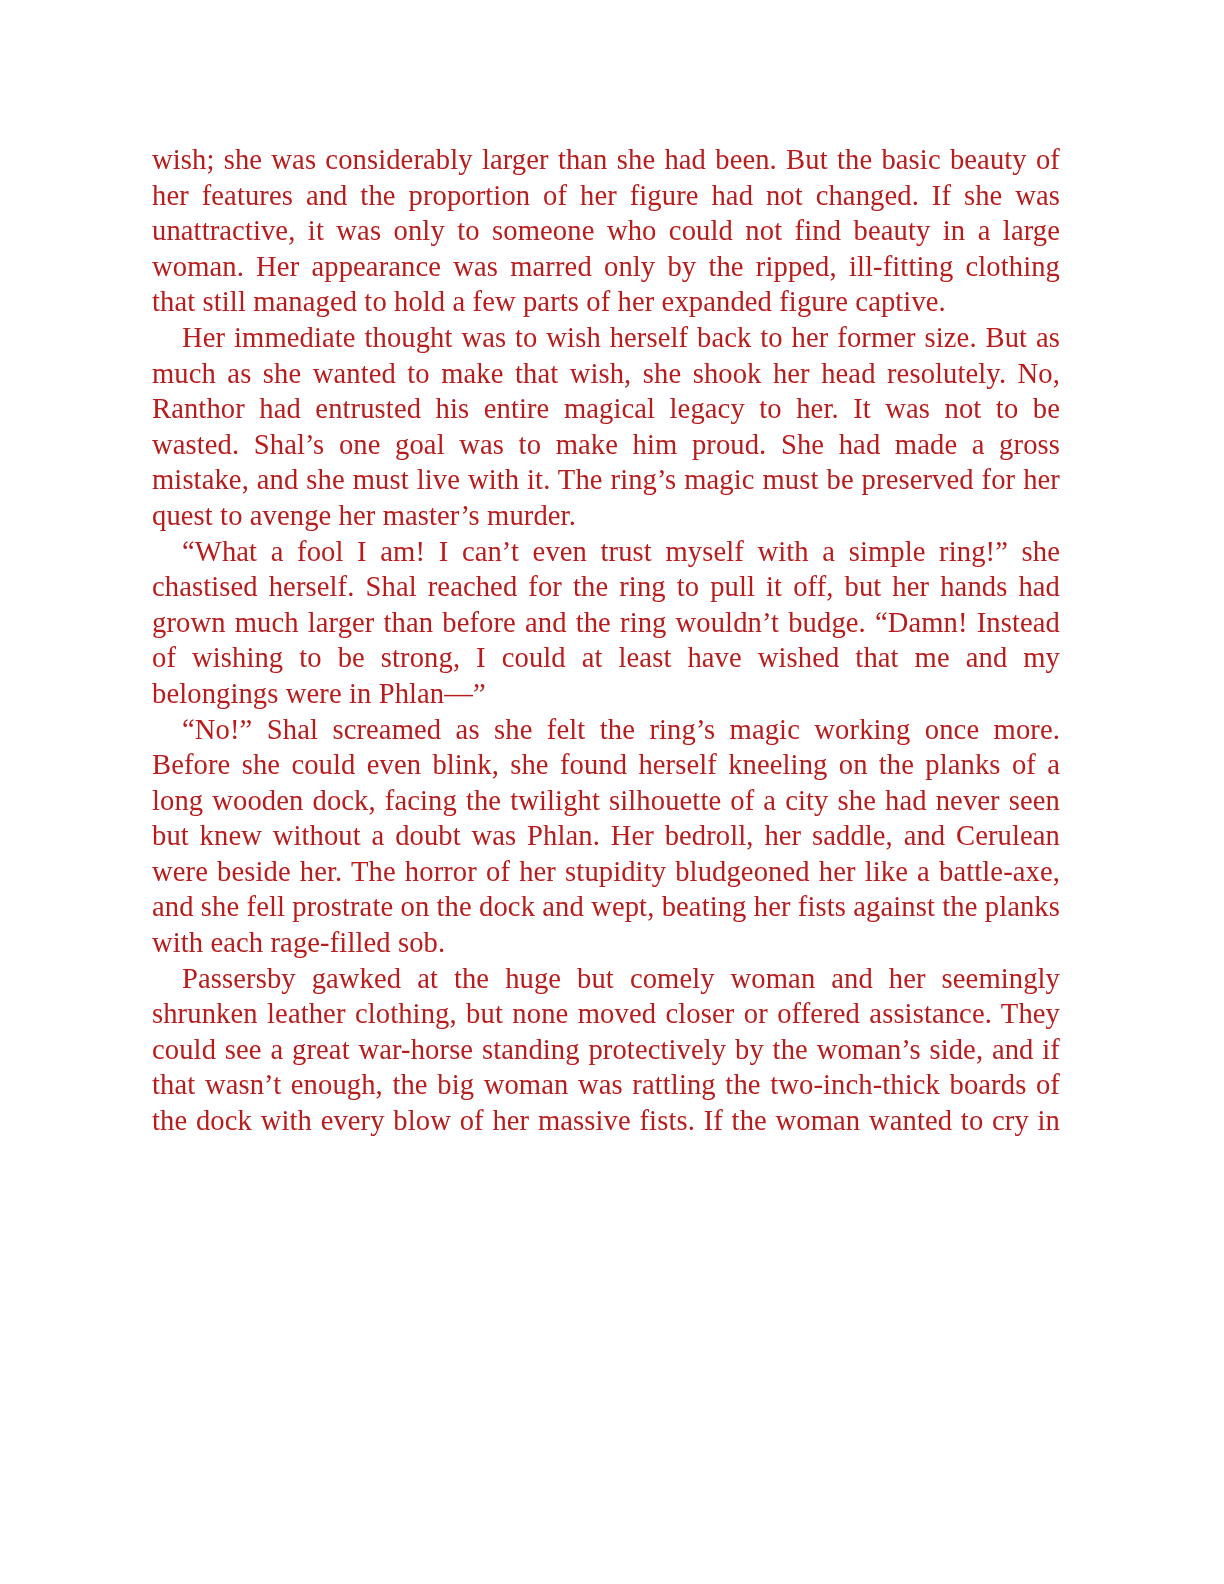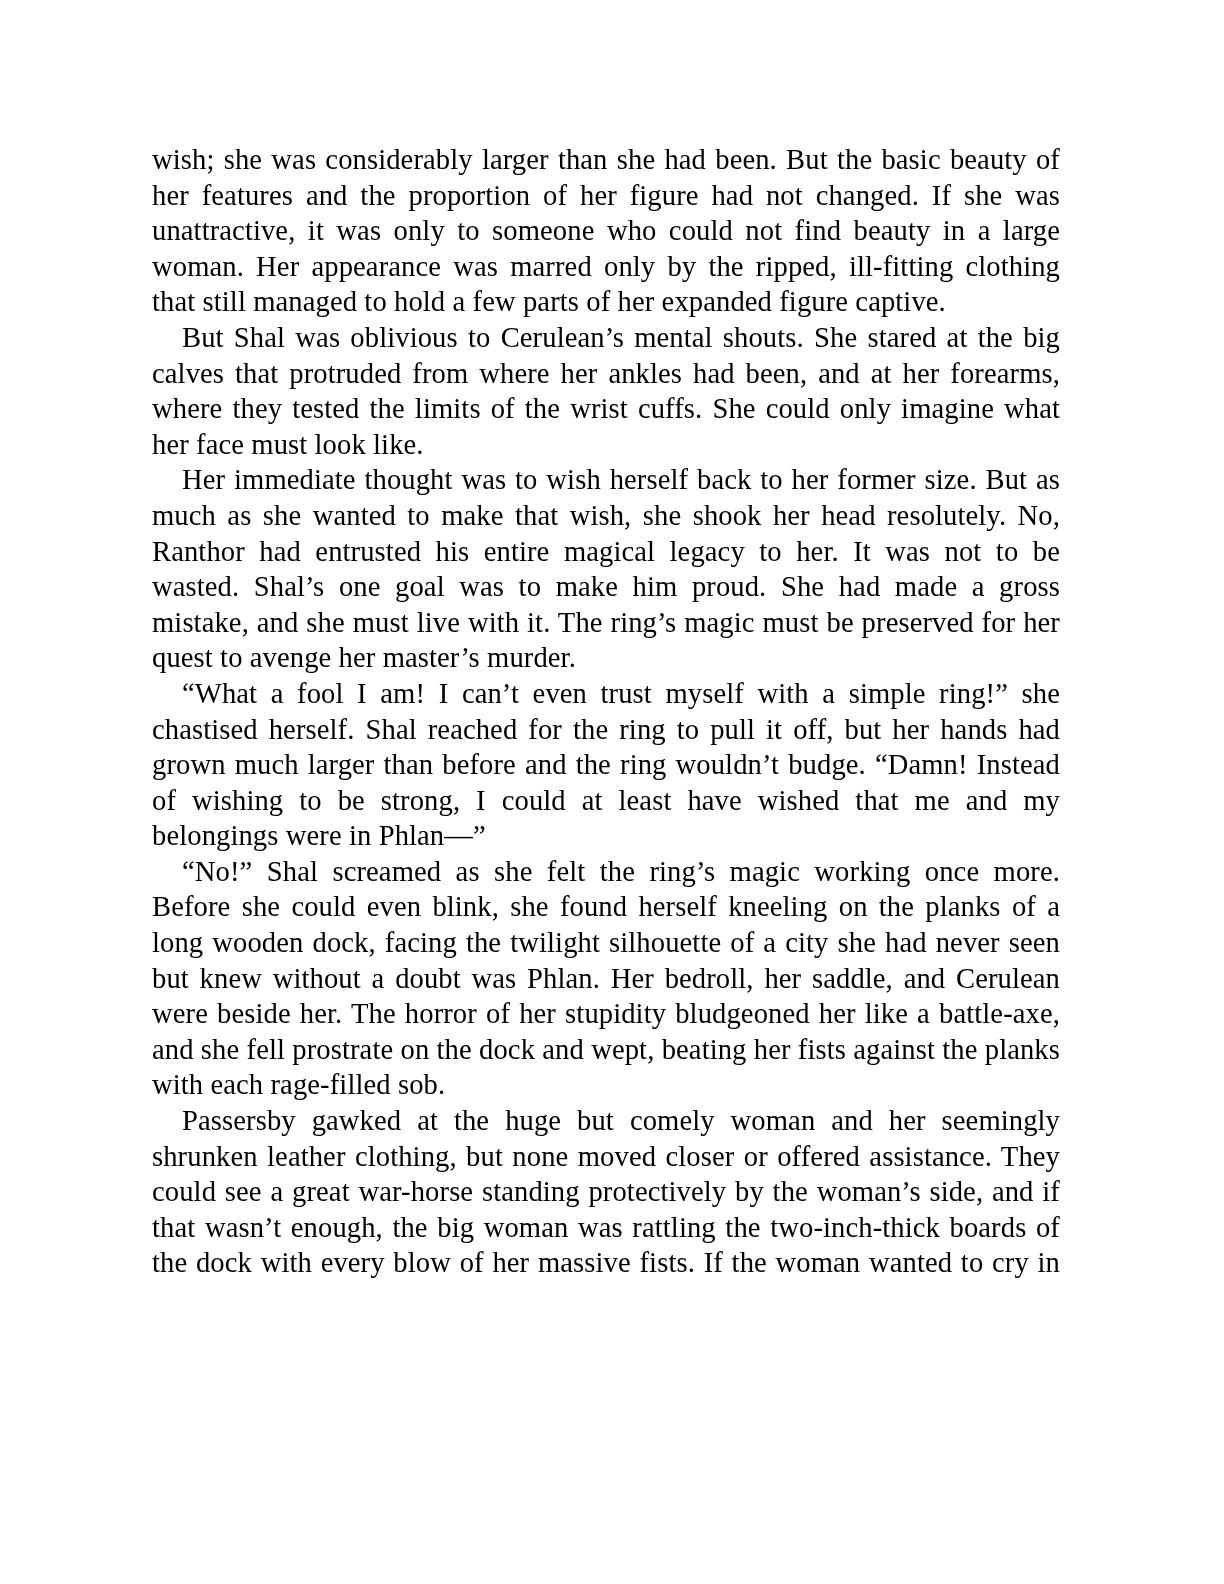--- a/index.html
+++ b/index.html
@@ -14,38 +14,37 @@
       overflow: hidden;
     }
     .page {
       position: absolute;
       left: 152px;
       top: 142px;
       width: 908px;
       font-family: "Liberation Serif", "DejaVu Serif", serif;
       font-size: 28.6px;
       line-height: 35.6px;
-      color: #000000;
+      color: #b91c1c;
       text-align: justify;
       letter-spacing: 0.1px;
     }
     .page p {
       margin: 0;
       padding: 0;
     }
     .page p.indent {
       text-indent: 30px;
     }
     .page p.last-open {
       text-align-last: justify;
     }
   </style>
 </head>
 <body>
 
 <div class="page">
   <p>wish; she was considerably larger than she had been. But the basic beauty of her features and the proportion of her figure had not changed. If she was unattractive, it was only to someone who could not find beauty in a large woman. Her appearance was marred only by the ripped, ill-fitting clothing that still managed to hold a few parts of her expanded figure captive.</p>
-  <p class="indent">But Shal was oblivious to Cerulean’s mental shouts. She stared at the big calves that protruded from where her ankles had been, and at her forearms, where they tested the limits of the wrist cuffs. She could only imagine what her face must look like.</p>
   <p class="indent">Her immediate thought was to wish herself back to her former size. But as much as she wanted to make that wish, she shook her head resolutely. No, Ranthor had entrusted his entire magical legacy to her. It was not to be wasted. Shal’s one goal was to make him proud. She had made a gross mistake, and she must live with it. The ring’s magic must be preserved for her quest to avenge her master’s murder.</p>
   <p class="indent">“What a fool I am! I can’t even trust myself with a simple ring!” she chastised herself. Shal reached for the ring to pull it off, but her hands had grown much larger than before and the ring wouldn’t budge. “Damn! Instead of wishing to be strong, I could at least have wished that me and my belongings were in Phlan—”</p>
   <p class="indent">“No!” Shal screamed as she felt the ring’s magic working once more. Before she could even blink, she found herself kneeling on the planks of a long wooden dock, facing the twilight silhouette of a city she had never seen but knew without a doubt was Phlan. Her bedroll, her saddle, and Cerulean were beside her. The horror of her stupidity bludgeoned her like a battle-axe, and she fell prostrate on the dock and wept, beating her fists against the planks with each rage-filled sob.</p>
   <p class="indent last-open">Passersby gawked at the huge but comely woman and her seemingly shrunken leather clothing, but none moved closer or offered assistance. They could see a great war-horse standing protectively by the woman’s side, and if that wasn’t enough, the big woman was rattling the two-inch-thick boards of the dock with every blow of her massive fists. If the woman wanted to cry in</p>
 </div>
 
 </body></html>

